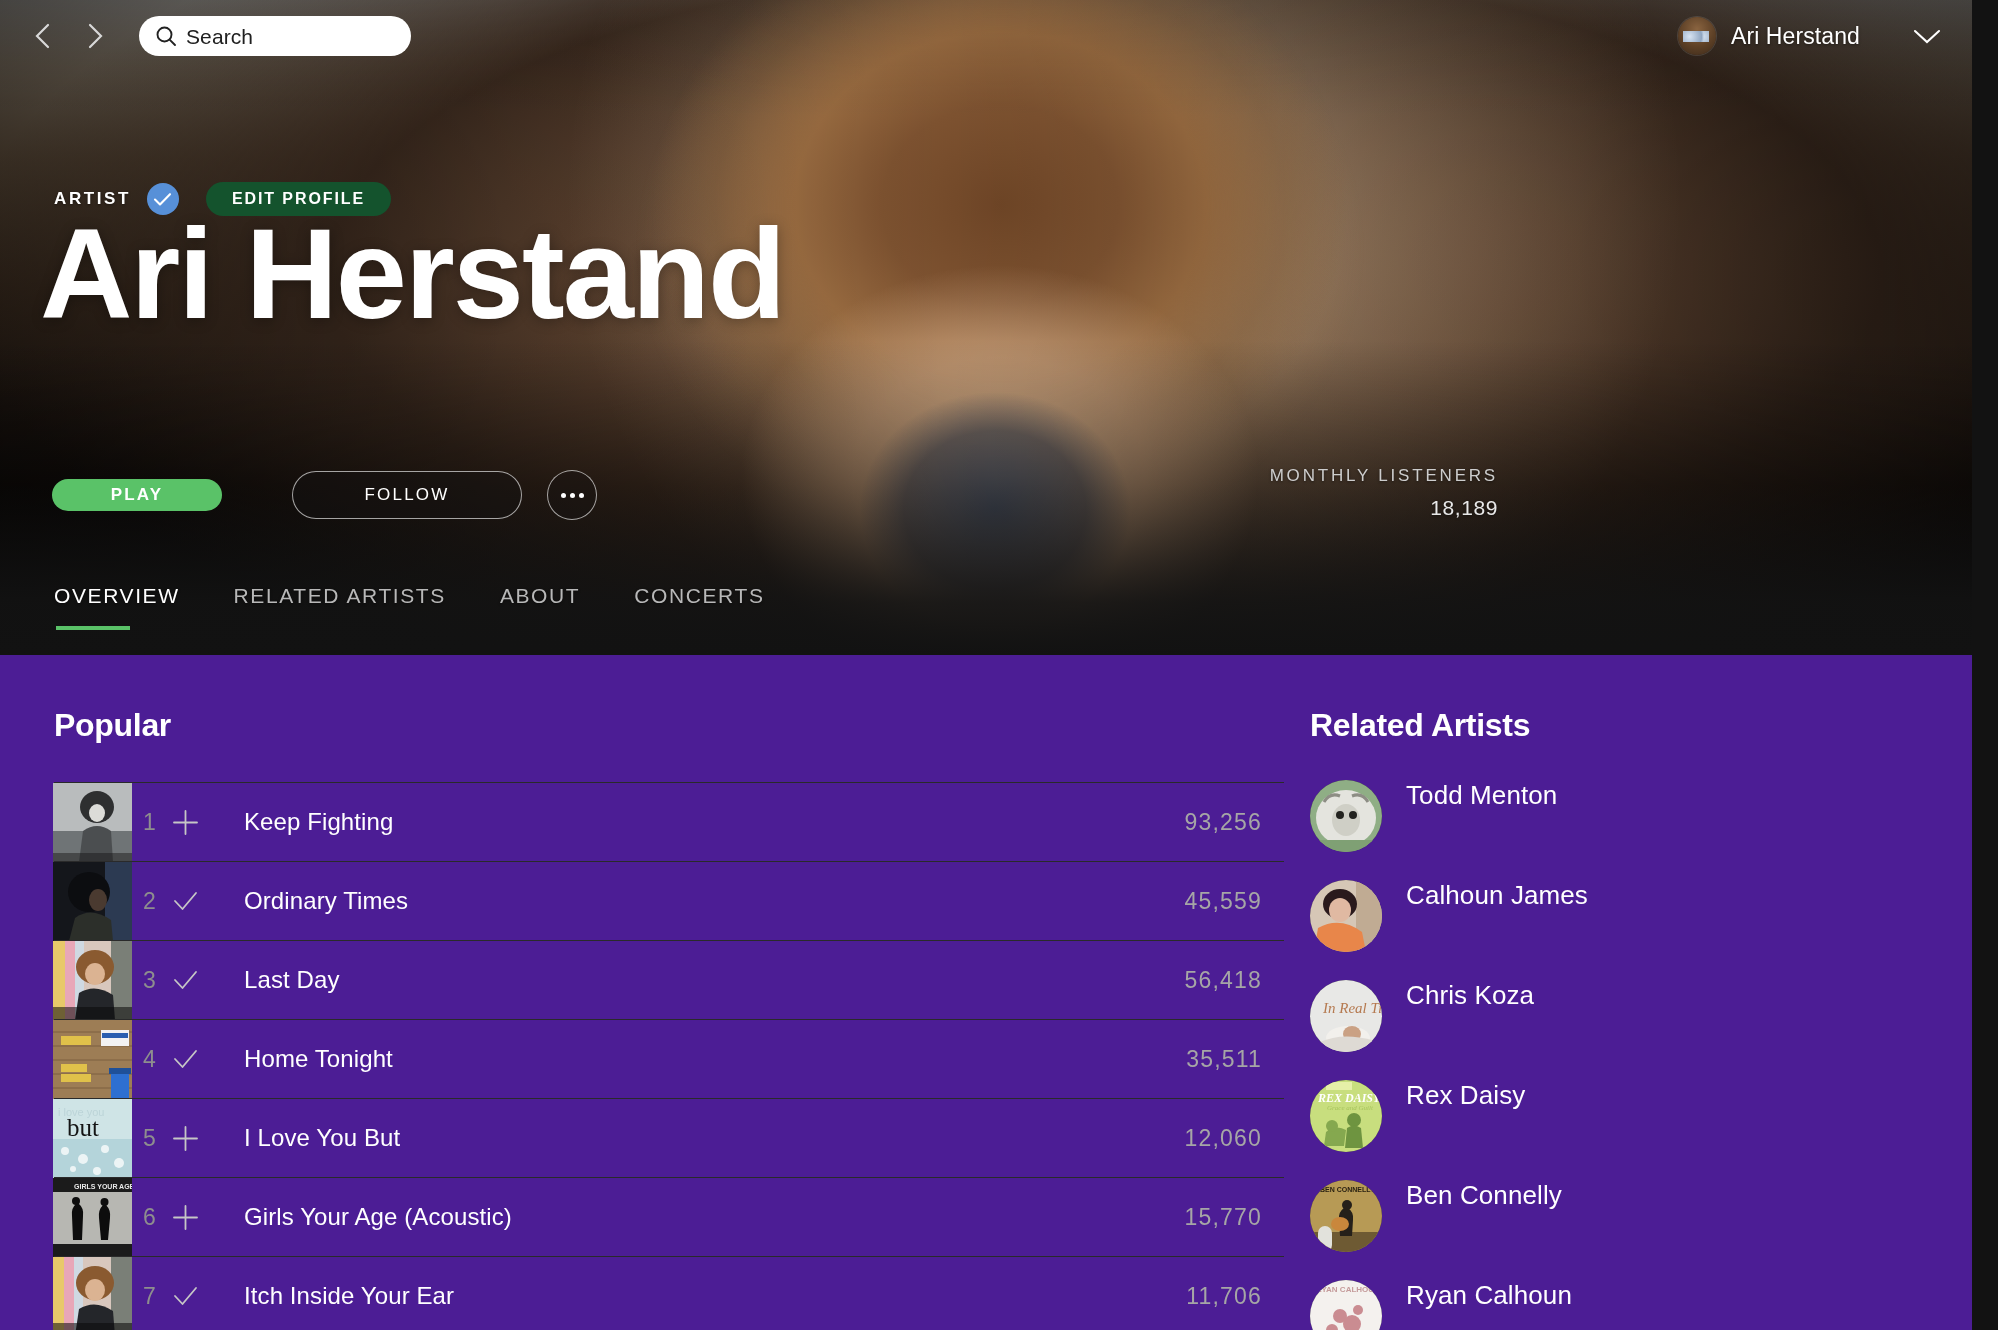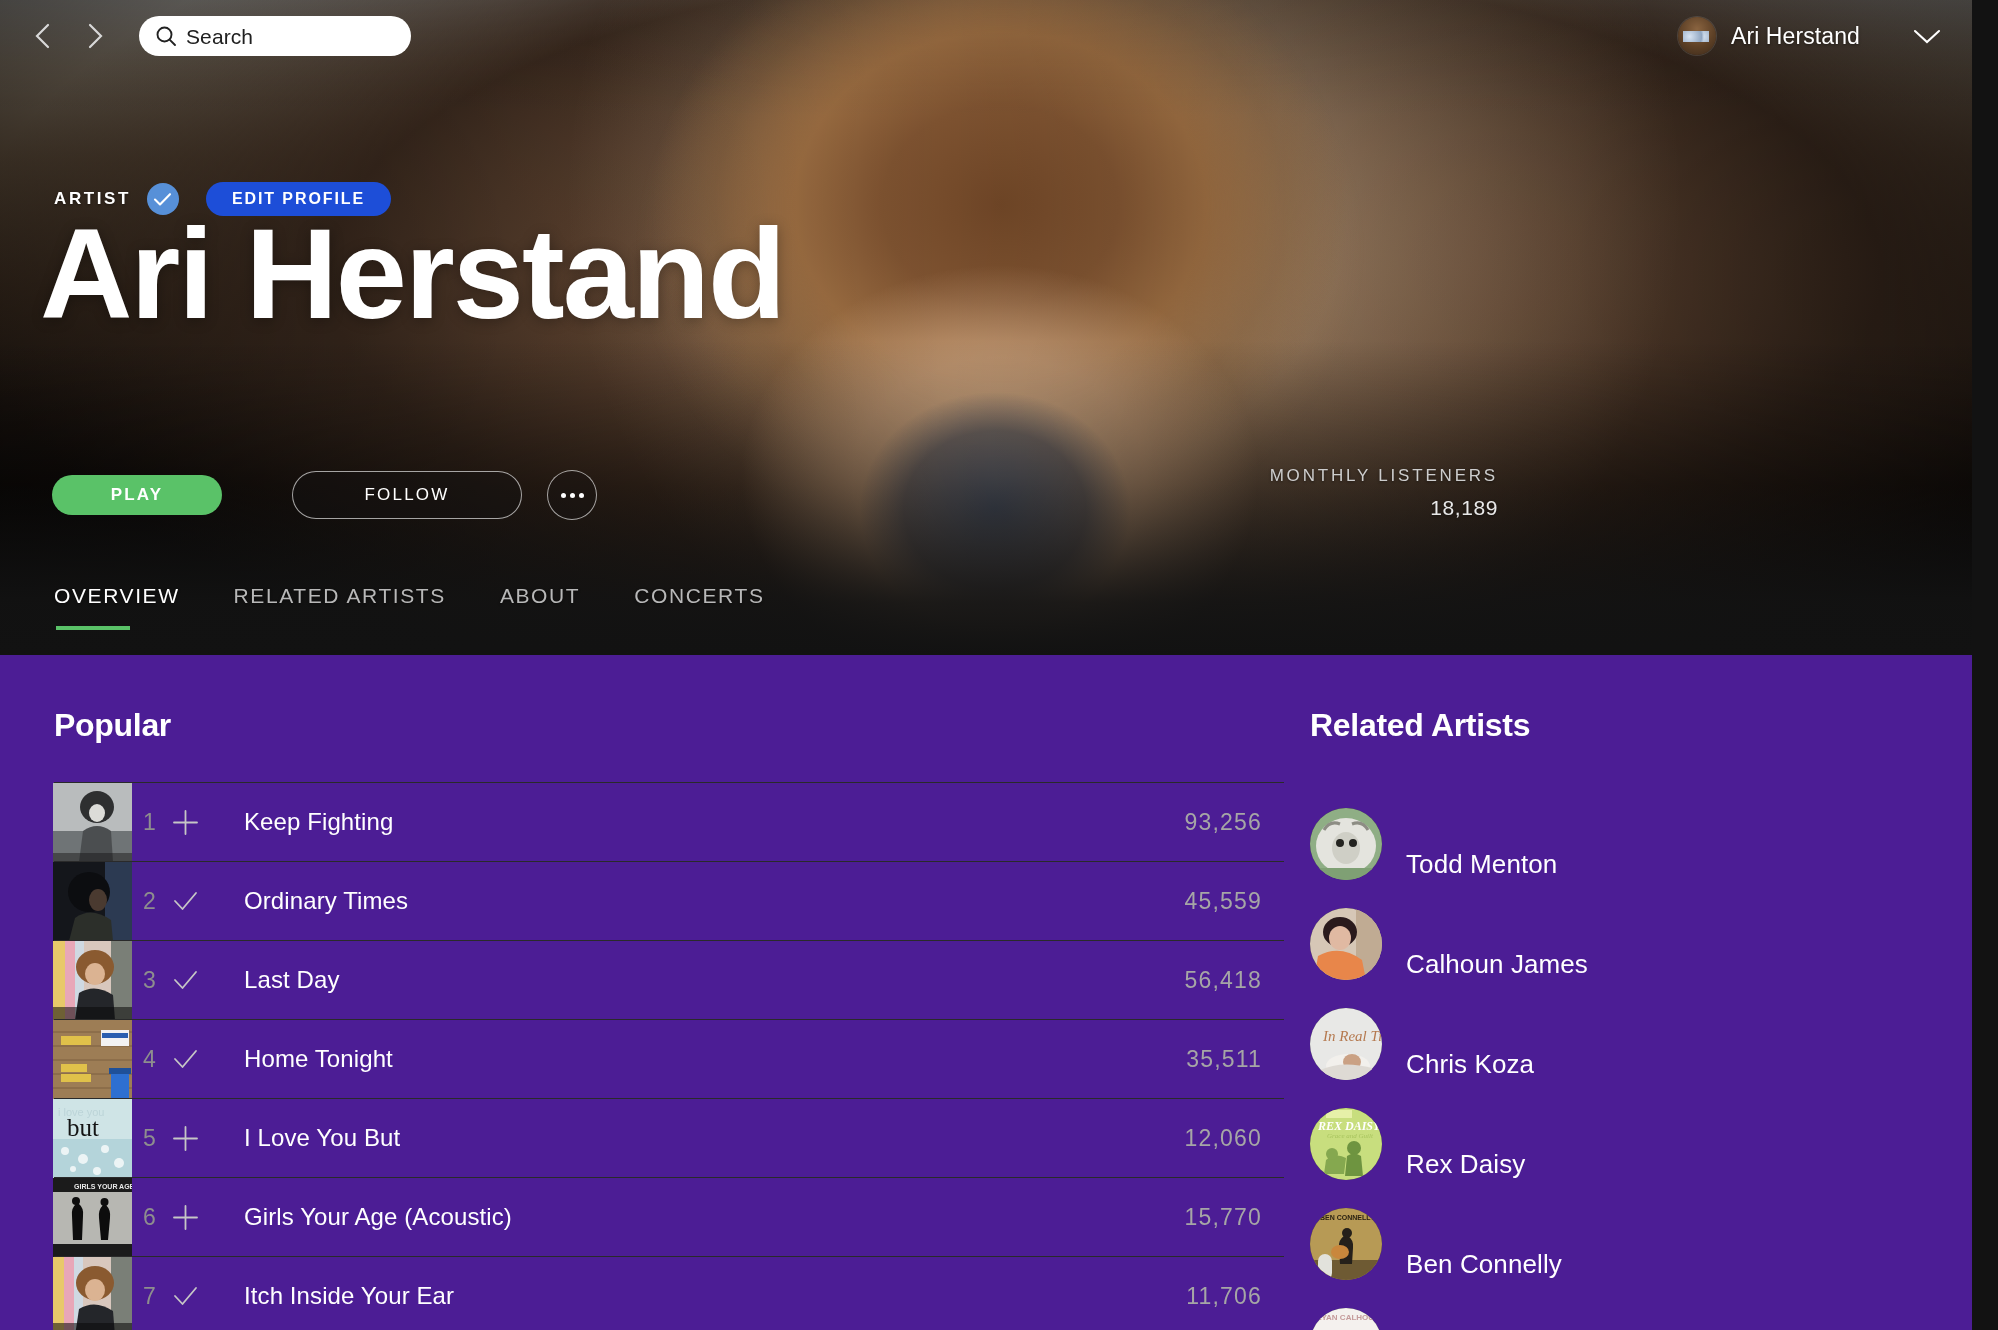--- a/index.html
+++ b/index.html
@@ -176,21 +176,21 @@
     width: 32px; height: 32px;
     border-radius: 50%;
     background: #5790d8;
     display: flex; align-items: center; justify-content: center;
     cursor: pointer;
   }
   .edit-profile {
     margin-left: 27px;
     height: 34px;
     border-radius: 18px;
-    background: #1d4ed8;
+    background: #14532d;
     color: #ffffff;
     font-size: 16px;
     font-weight: 700;
     letter-spacing: 1.9px;
     display: flex; align-items: center; justify-content: center;
     padding: 0 26px;
     border: none;
     cursor: pointer;
     font-family: "Liberation Sans", sans-serif;
   }
@@ -206,21 +206,21 @@
     text-shadow: 0 2px 14px rgba(0,0,0,0.30);
     white-space: nowrap;
   }
 
   .action-row {
     position: absolute;
     left: 52px; top: 470px;
     display: flex; align-items: center;
   }
   .btn-play {
-    width: 170px; height: 40px;
+    width: 170px; height: 32px;
     border-radius: 26px;
     background: #5ac268;
     color: #ffffff;
     font-size: 17px;
     font-weight: 700;
     letter-spacing: 2.2px;
     border: none;
     cursor: pointer;
     font-family: "Liberation Sans", sans-serif;
   }
@@ -363,21 +363,21 @@
     padding-right: 22px;
     font-size: 23px;
     color: #a6a6a6;
     letter-spacing: 1.2px;
   }
 
   
   .related { position: absolute; left: 1310px; top: 52px; width: 560px; }
   .related-list { margin-top: 36px; }
   .related-item {
-    display: flex; align-items: flex-end;
+    display: flex; align-items: flex-start;
     height: 100px;
     cursor: pointer;
   }
   .related-avatar {
     width: 72px; height: 72px;
     border-radius: 50%;
     overflow: hidden;
     flex: 0 0 auto;
     background: #2a2a2a;
   }

